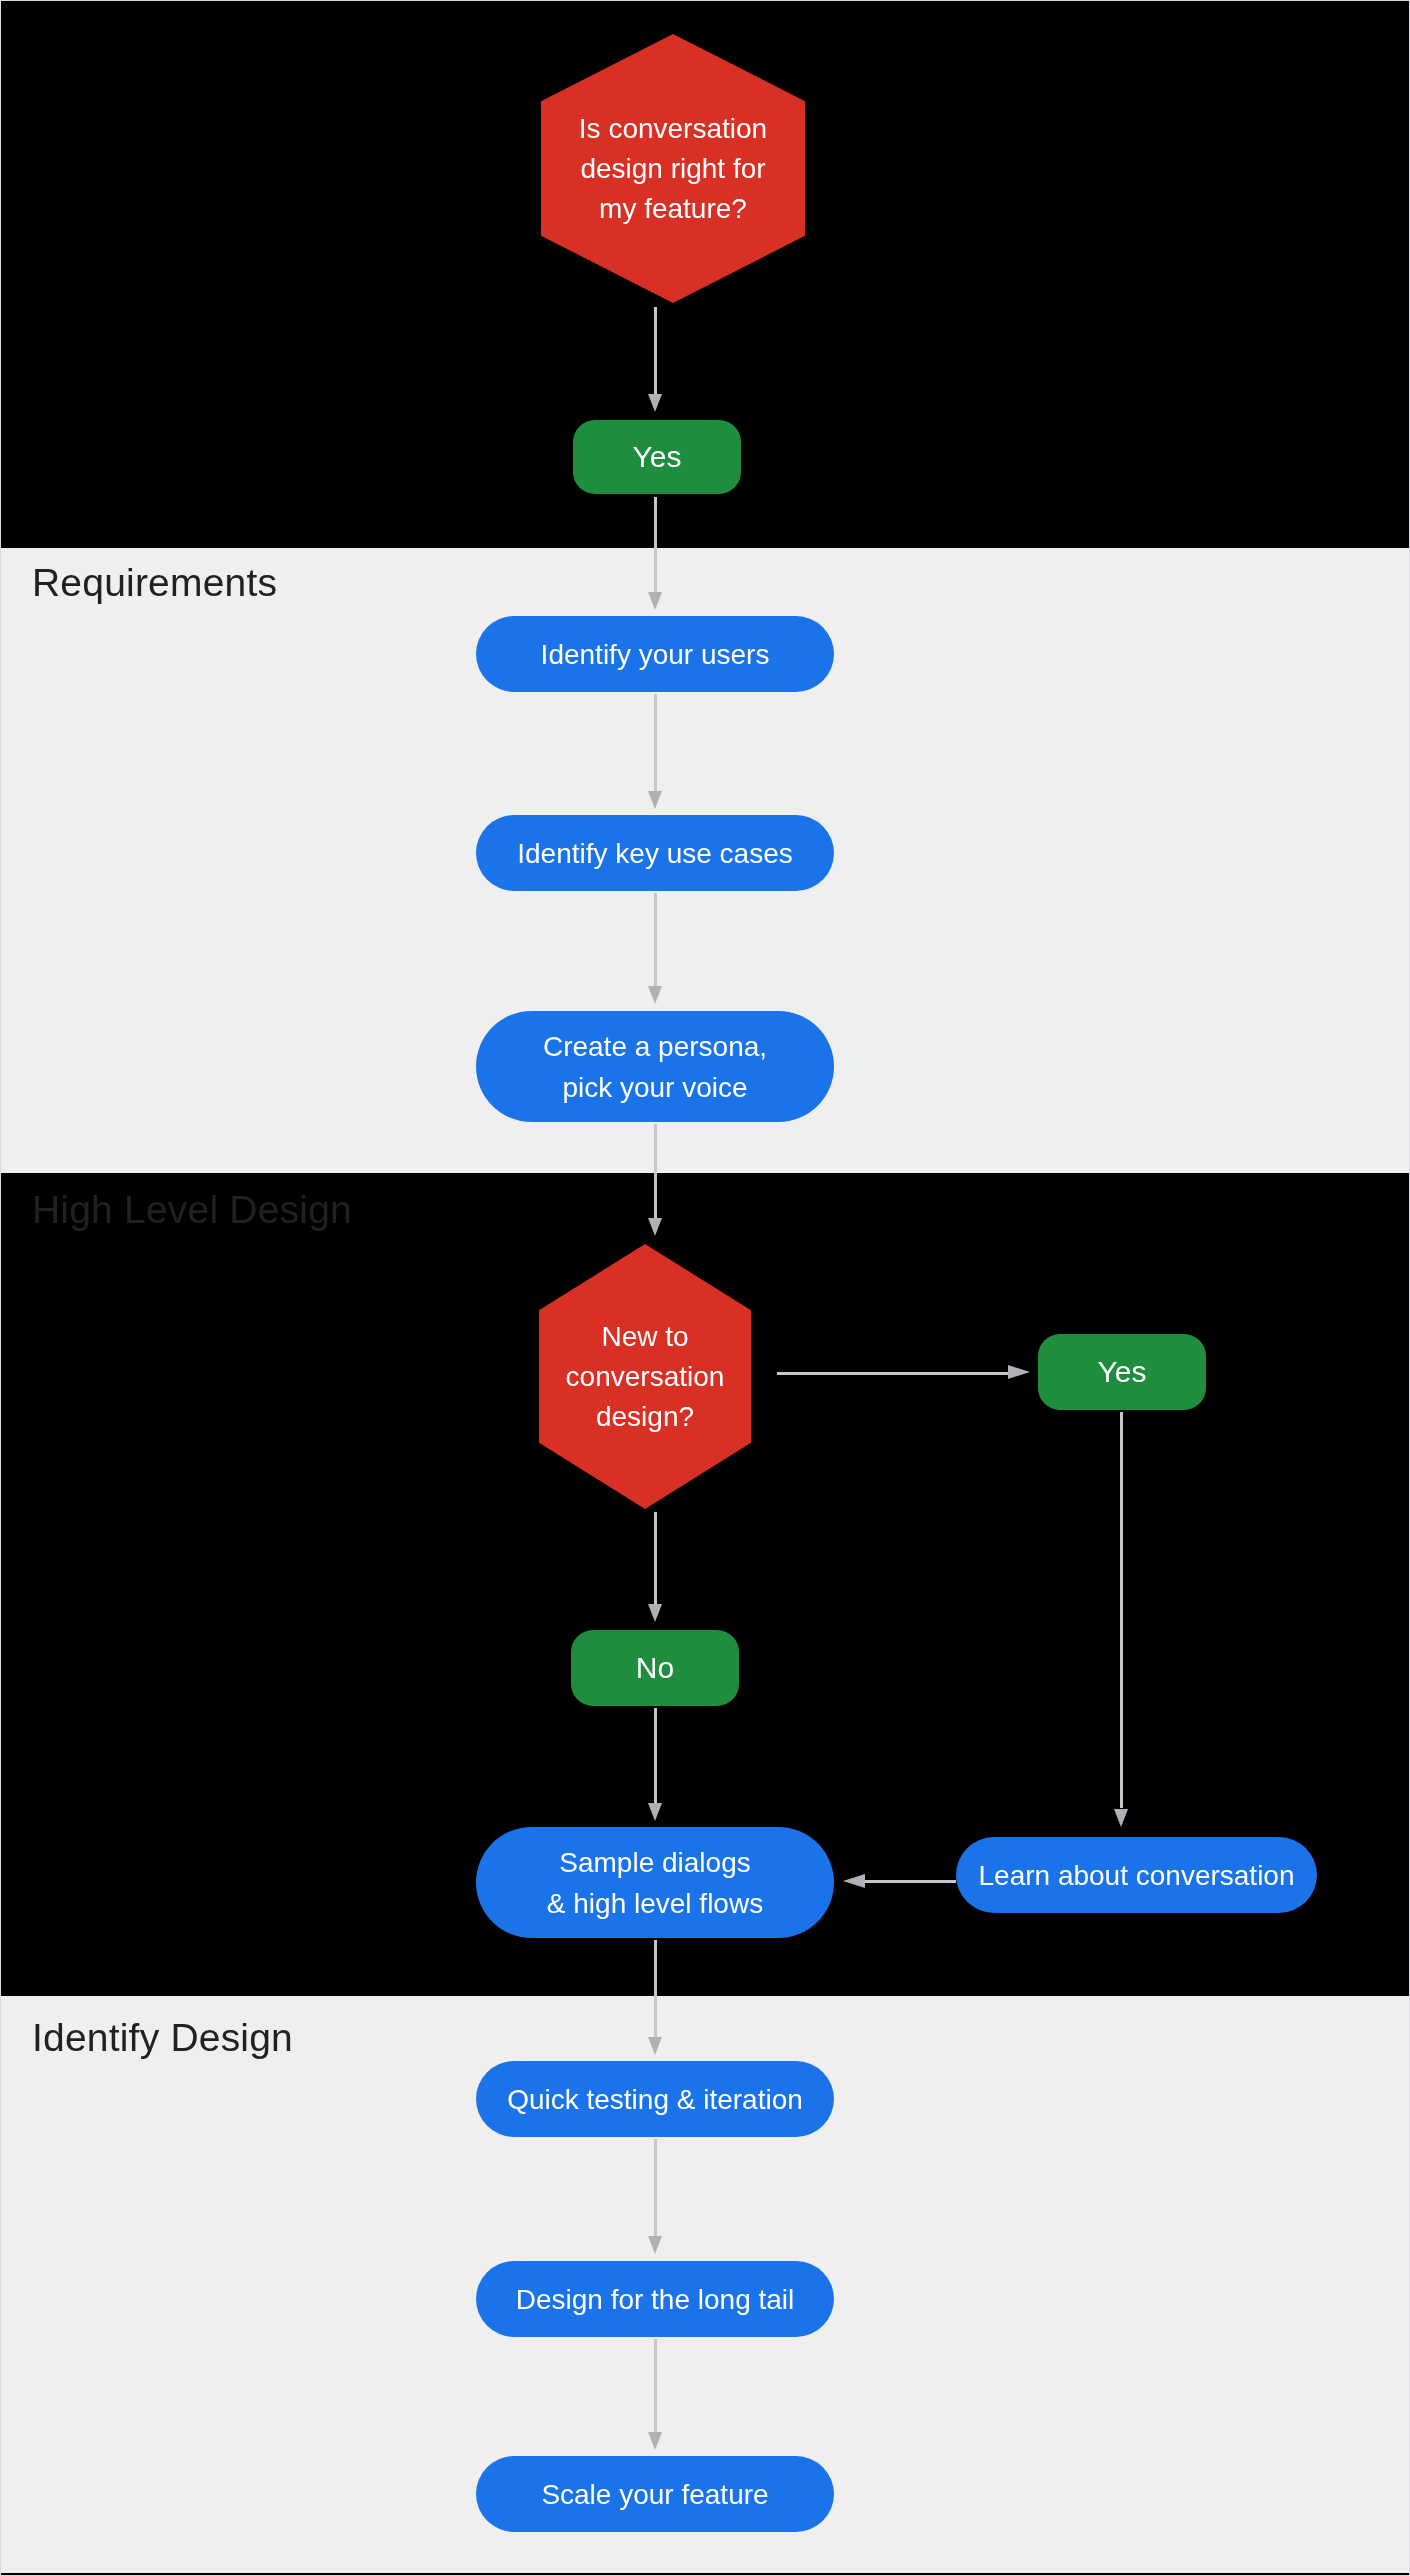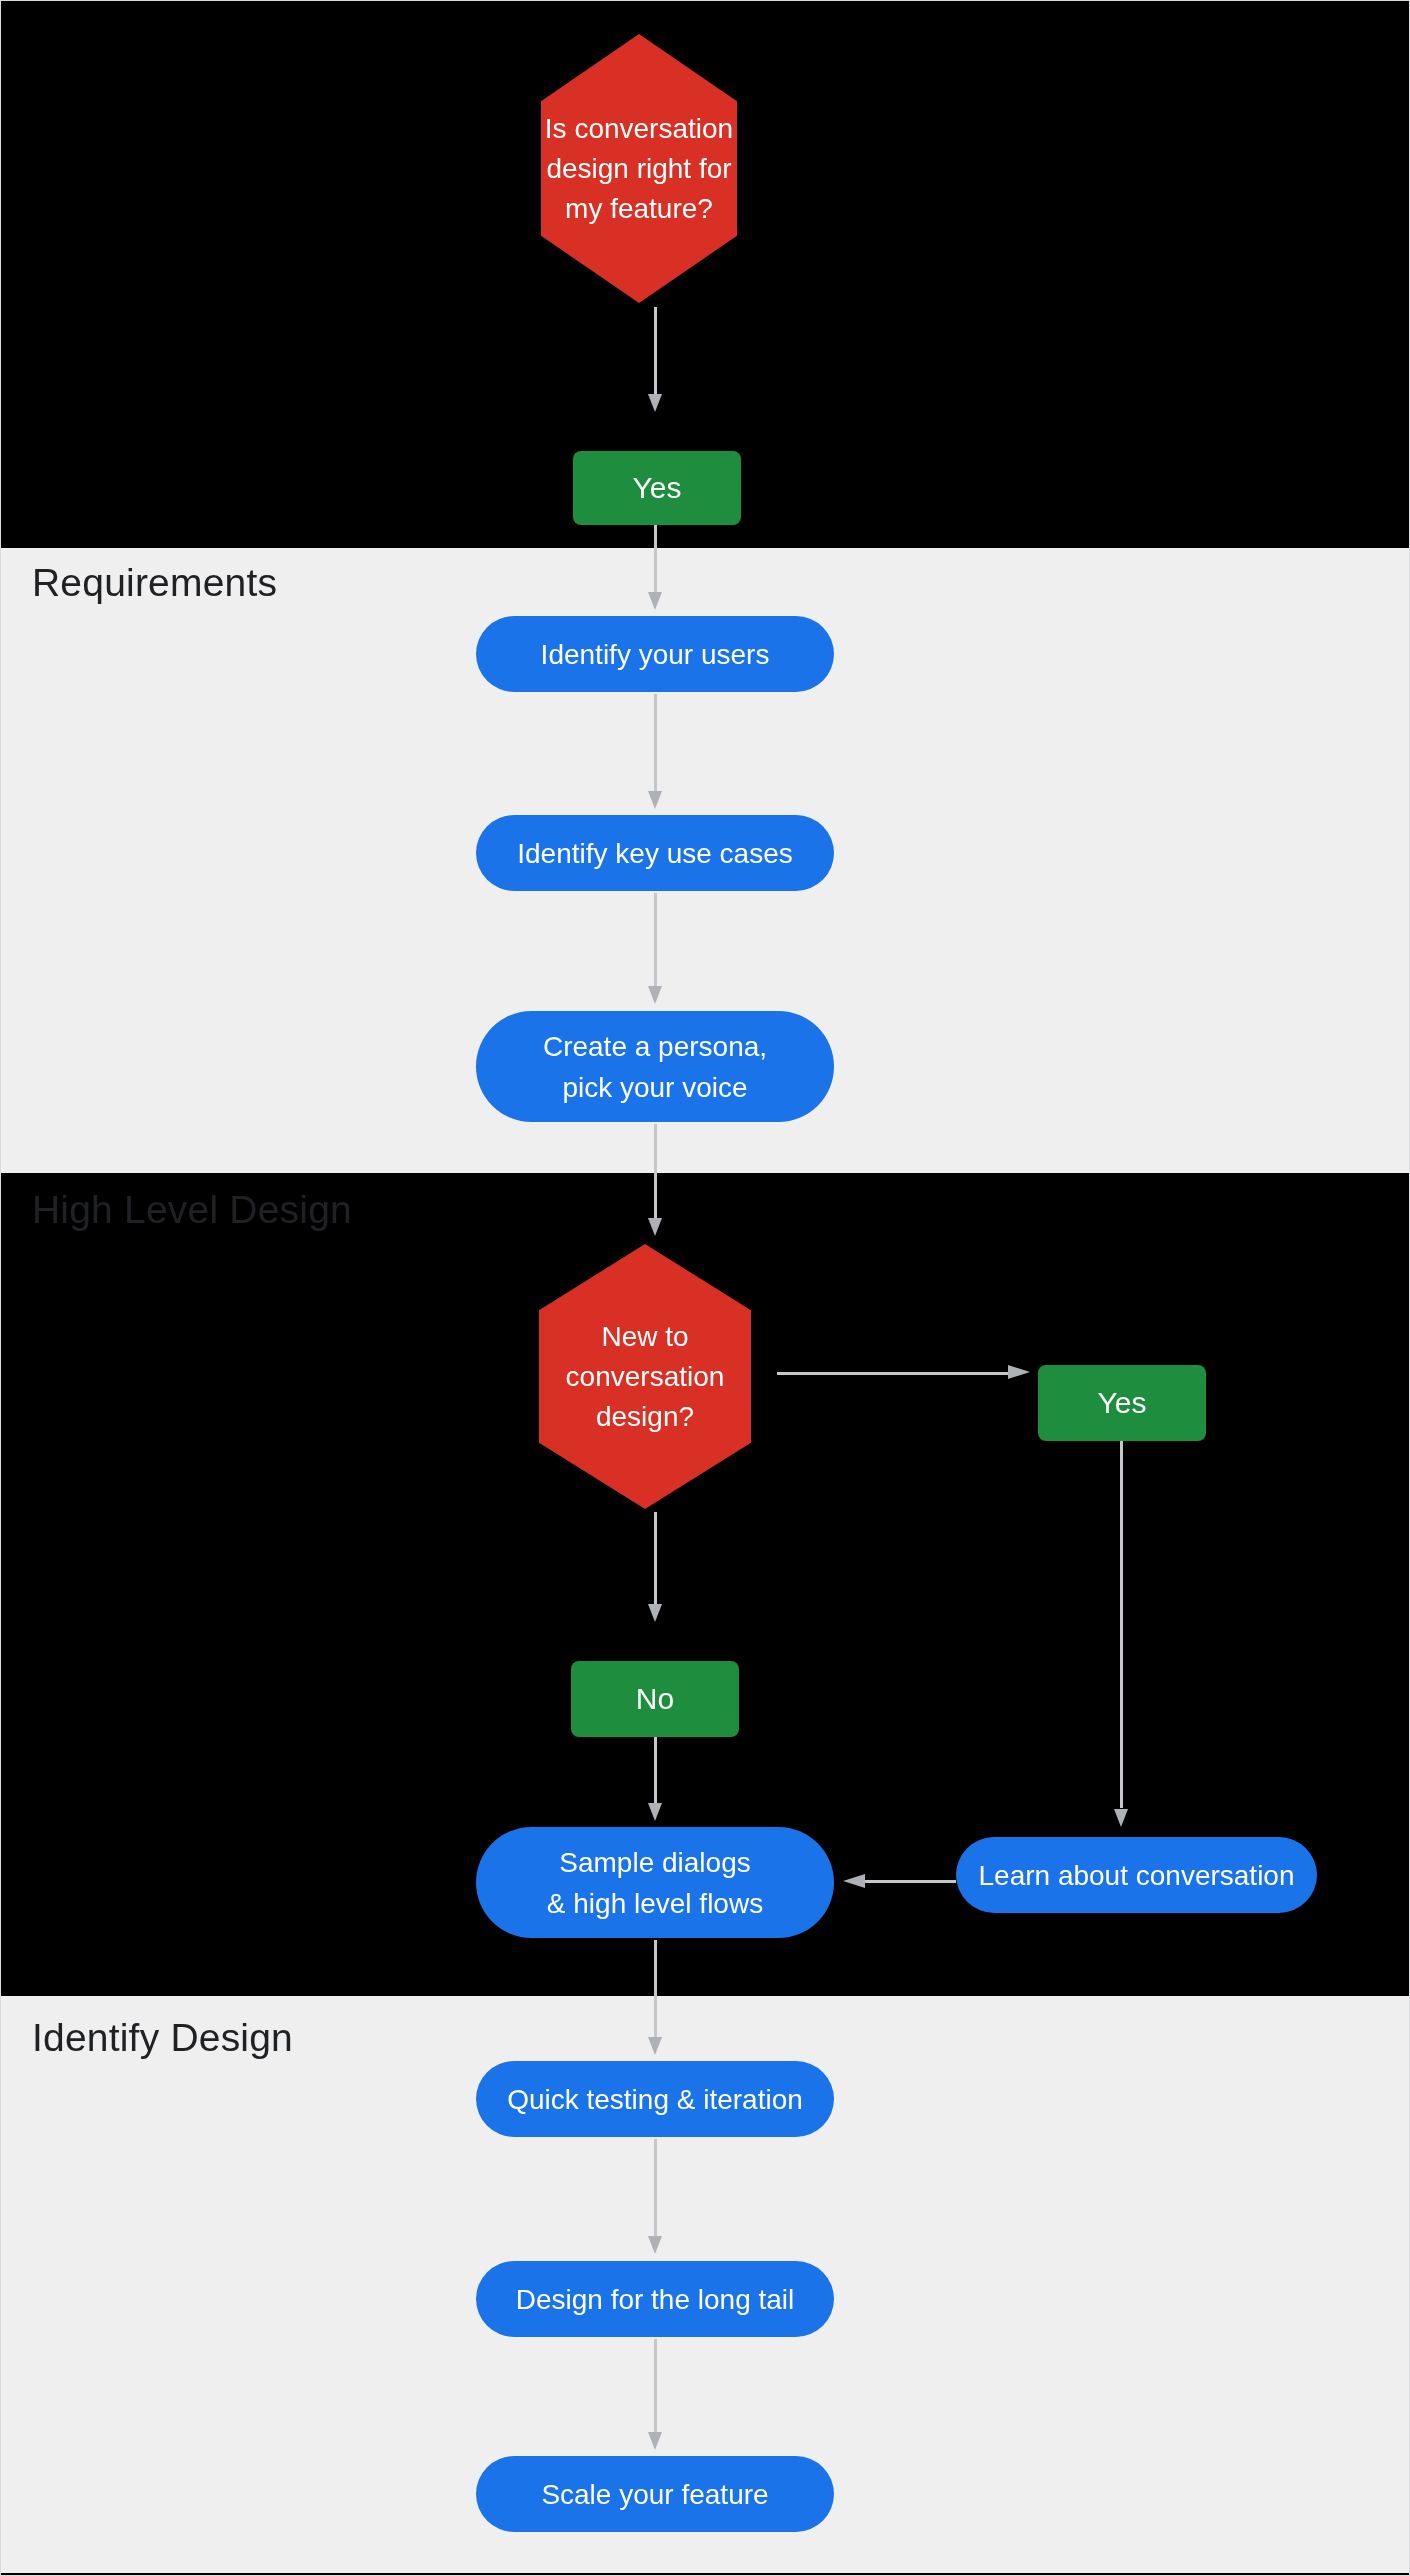--- a/index.html
+++ b/index.html
@@ -48,28 +48,27 @@
     color: var(--node_text, #ffffff);
     font-weight: 500;
     white-space: pre-line;
   }
   .hex {
     background: var(--red, #d93025);
     clip-path: polygon(50% 0%, 100% 25%, 100% 75%, 50% 100%, 0% 75%, 0% 25%);
     font-size: 28px;
     line-height: 40px;
   }
-  .hex-1 { left: 540px;  top: 33px;   width: 196px; height: 269px; }
+  .hex-1 { left: 540px;  top: 33px;   width: 264px; height: 269px; }
   .hex-2 { left: 538px;  top: 1243px; width: 212px; height: 265px; }
 
   .btn {
     background: var(--green, #1e8e3e);
-    border-radius: 8px;
+    border-radius: 22px;
     font-size: 30px;
-    margin-top: 31px;
   }
   .btn-yes1 { left: 572px;  top: 419px;  width: 168px; height: 74px; }
   .btn-yes2 { left: 1037px; top: 1333px; width: 168px; height: 76px; }
   .btn-no1  { left: 570px;  top: 1629px; width: 168px; height: 76px; }
 
   .pill {
     background: var(--blue, #1a73e8);
     border-radius: 56px;
     font-size: 28px;
     line-height: 41px;

